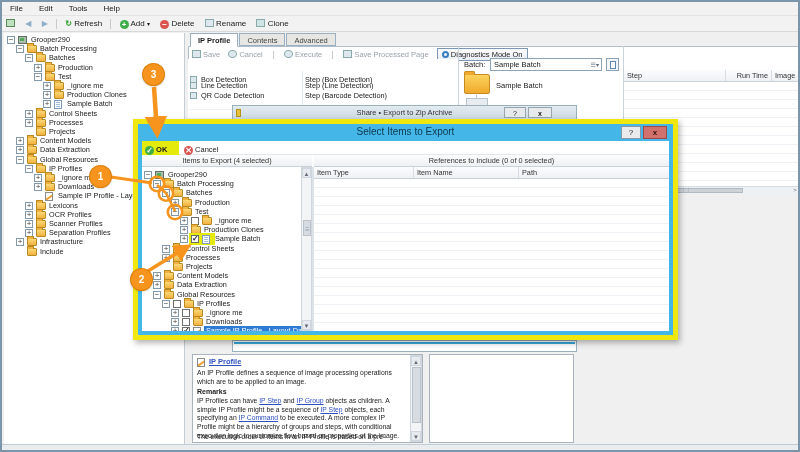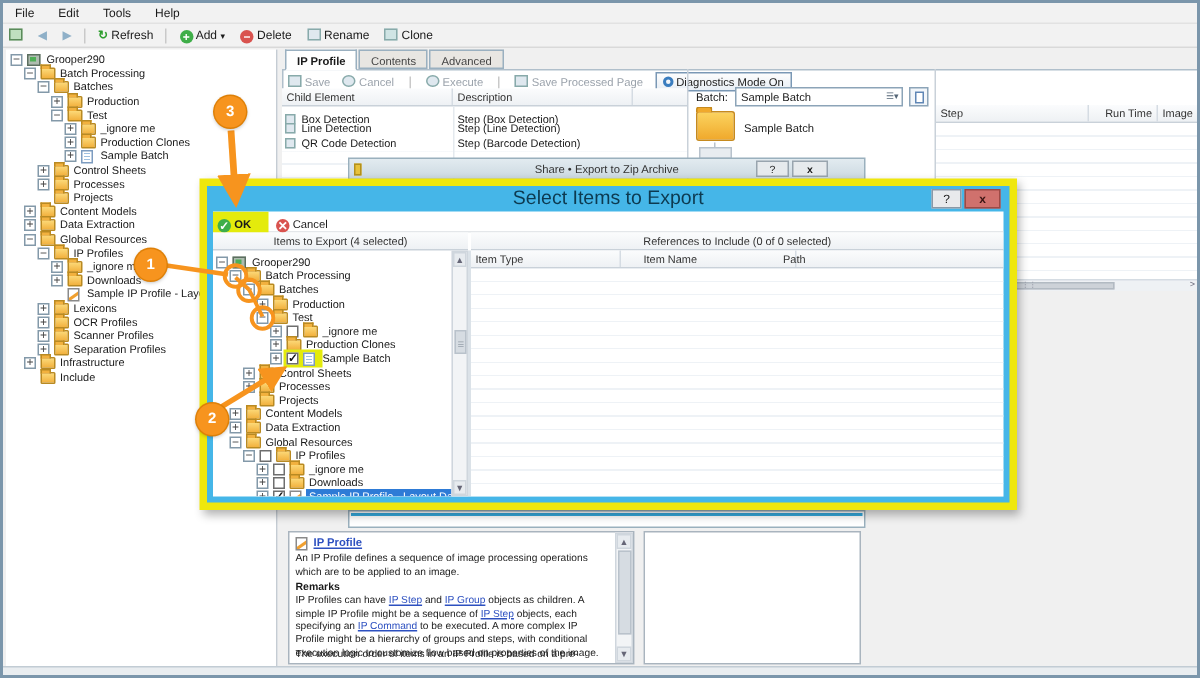--- a/index.html
+++ b/index.html
@@ -202,25 +202,20 @@
     <span style="margin-right:6px;"><span class="mini-sq"></span> <span>Save</span></span>
     <span style="margin-right:6px;"><span class="mini-sq" style="border-radius:50%;"></span> <span>Cancel</span></span>
     <span class="tsep"></span>
     <span style="margin:0 6px;"><span class="mini-sq" style="border-radius:50%;"></span> <span>Execute</span></span>
     <span class="tsep"></span>
     <span style="margin:0 6px;"><span class="mini-sq"></span> <span>Save Processed Page</span></span>
     <span style="display:inline-block;border:1px solid #7a98b5;background:linear-gradient(#fdfdfd,#e8eef5);color:#222;padding:0 4px;height:13px;"><span style="display:inline-block;width:7px;height:7px;border:2px solid #3a7dbf;border-radius:50%;vertical-align:-1px;"></span> <span>Diagnostics Mode On</span></span>
   </div>
 
   <div class="abs" style="left:186px;top:57px;width:270px;height:133px;background:#fff;">
-    <div class="abs gridhead" style="left:0;top:0;width:270px;height:12px;">
-      <span class="hcell" style="left:0;width:114px;">Child Element</span>
-      <span class="hcell" style="left:114px;width:120px;">Description</span>
-      <span class="hcell" style="left:234px;width:36px;border-right:none;"></span>
-    </div>
     <div id="grid-rows" class="abs" style="left:0;top:12px;width:270px;height:30px;">
         <div class="trow" style="top: 4px; height: 10px;">
           <span class="mini-sq" style="position: absolute; left: 2px; top: 1px; width: 7px; height: 7px;"></span>
           <span class="lbl" style="left: 11px;">Box Detection</span>
           <span class="lbl" style="left: 115px;">Step (Box Detection)</span>
         </div>
         <div class="trow" style="top: 10px; height: 10px;">
           <span class="mini-sq" style="position: absolute; left: 2px; top: 1px; width: 7px; height: 7px;"></span>
           <span class="lbl" style="left: 11px;">Line Detection</span>
           <span class="lbl" style="left: 115px;">Step (Line Detection)</span>
@@ -290,21 +285,21 @@
     <span class="abs" style="right:50px;top:1px;width:22px;height:11px;background:#e6eaed;border:1px solid #98a4ae;font-size:7px;text-align:center;line-height:11px;">?</span>
     <span class="abs" style="right:24px;top:1px;width:24px;height:11px;background:#e6eaed;border:1px solid #98a4ae;font-size:7px;font-weight:bold;text-align:center;line-height:11px;">x</span>
   </div>
   <div class="abs" style="left:230px;top:338px;width:345px;height:12px;background:#fff;border:1px solid #9ab0bd;z-index:10;">
     <div class="abs" style="left:1px;top:1px;right:1px;height:2px;background:#35aadd;"></div>
   </div>
 
   <div class="abs" style="left:131px;top:117px;width:545px;height:221px;background:#efe70d;z-index:20;box-shadow:2px 3px 6px rgba(0,0,0,.3);">
     <div class="abs" style="left:5px;top:5px;width:535px;height:211px;background:#45b6e8;">
       <div class="abs" style="left:0;top:0;width:535px;height:17px;">
-        <span class="abs" style="left:0;right:0;text-align:center;font-size:13px;line-height:16px;color:#0d3a50;">Select Items to Export</span>
+        <span class="abs" style="left:0;right:0;text-align:center;font-size:10px;line-height:16px;color:#0d3a50;">Select Items to Export</span>
         <span class="tb-btn" style="right:32px;width:20px;background:#e8eaec;">?</span>
         <span class="tb-btn" style="right:6px;width:24px;background:#d0716d;border-color:#9c4a46;color:#3a1412;font-weight:bold;">x</span>
       </div>
       <div id="dlg-content" class="abs" style="left:4px;top:17px;width:527px;height:190px;background:#fff;overflow:hidden;">
 
         <div class="abs" style="left:0;top:0;width:527px;height:14px;border-bottom:1px solid #e4e7ea;font-size:7.5px;line-height:13px;">
           <span class="yellow-hl" style="left:0;top:0;width:37px;height:14px;"></span>
           <span class="abs" style="left:3px;top:2px;"><span class="ci green">✓</span> <b>OK</b></span>
           <span class="abs" style="left:42px;top:2px;"><span class="ci red">✕</span> <span>Cancel</span></span>
         </div>
@@ -415,21 +410,21 @@
           <span class="sarrow" style="bottom:0;">▼</span>
           <span class="sthumb" style="top:52px;width:8px;height:16px;">
               <span class="abs" style="left:1px;top:5px;font-size:5px;color:#96a0aa;">☰</span>
             </span>
         </div>
         <div class="abs" style="left:170px;top:26px;width:2px;height:164px;background:#dbe2e8;"></div>
 
         <div class="abs" style="left:172px;top:26px;width:355px;height:164px;">
           <div id="ref-header" class="abs gridhead" style="left:0;top:0;width:355px;height:12px;">
               <span class="hcell" style="left: 0px; width: 100px;">Item Type</span>
-              <span class="hcell" style="left: 100px; width: 105px; margin-left: 12px;">Item Name</span>
+              <span class="hcell" style="left: 100px; width: 105px;">Item Name</span>
               <span class="hcell" style="left: 205px; width: 150px; border-right: none;">Path</span>
             </div>
           <div class="abs rowlines" style="left:0;top:12px;width:355px;height:152px;"></div>
         </div>
       </div>
     </div>
   </div>
 
   <svg class="abs" width="800" height="452" style="left:0;top:0;z-index:55;pointer-events:none;">
     <defs>

